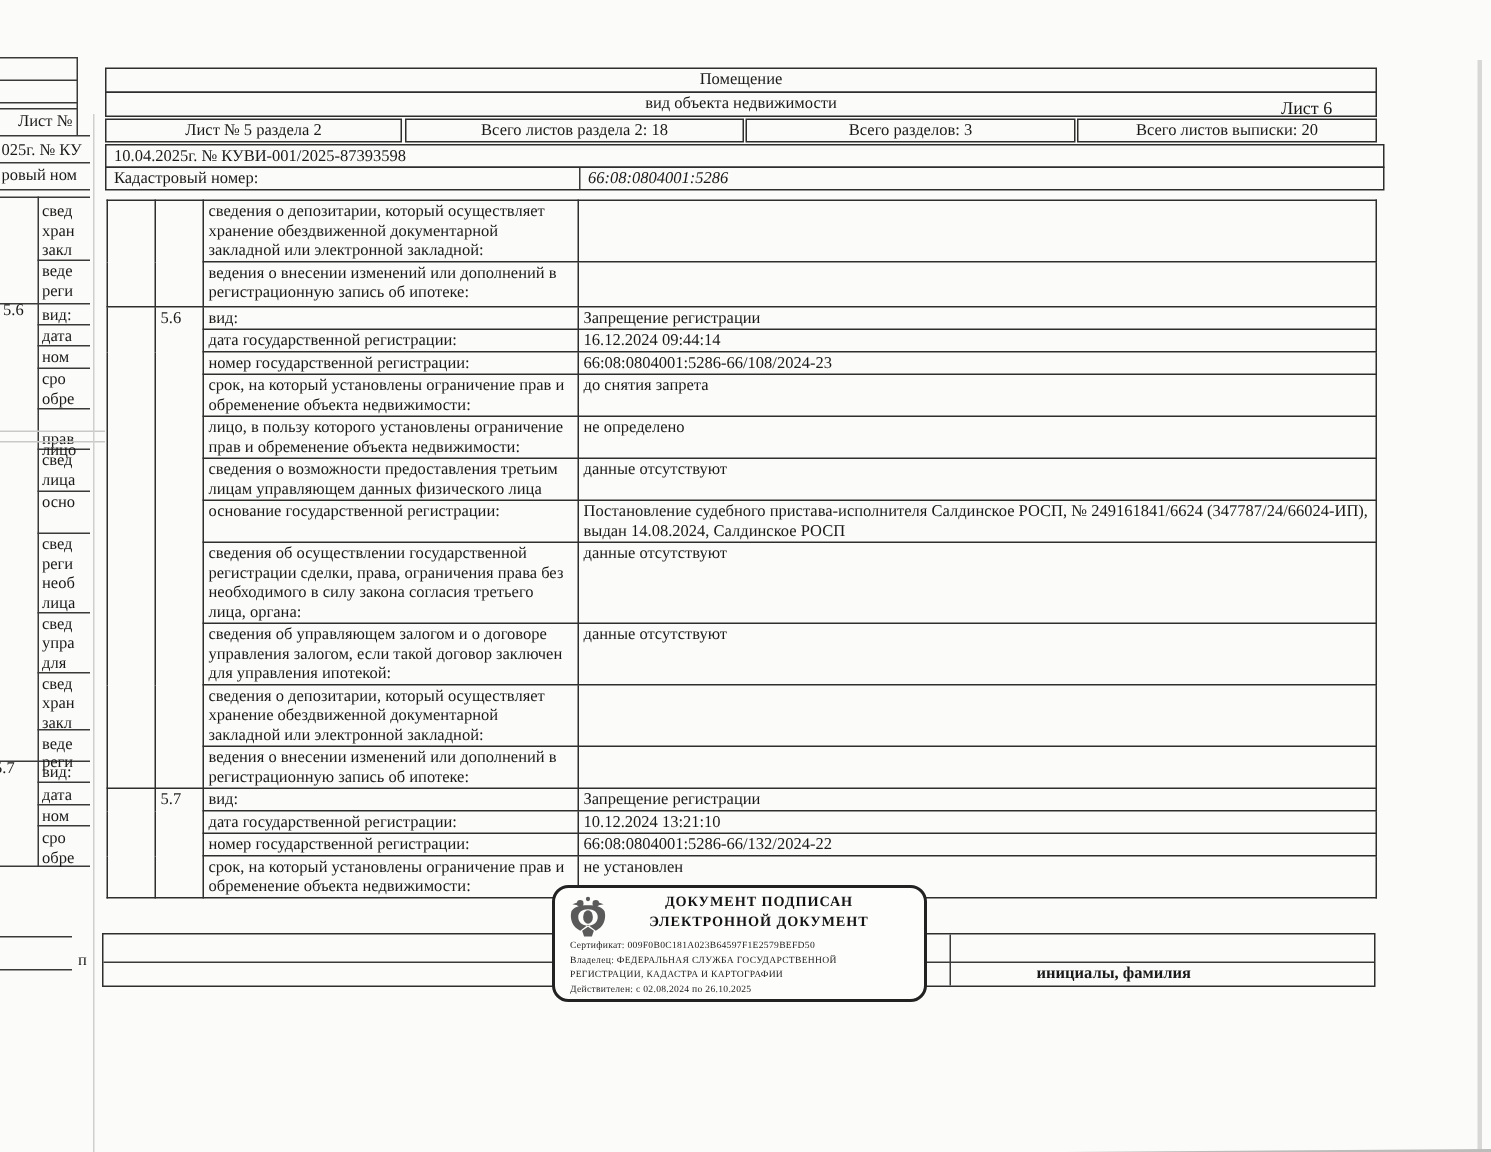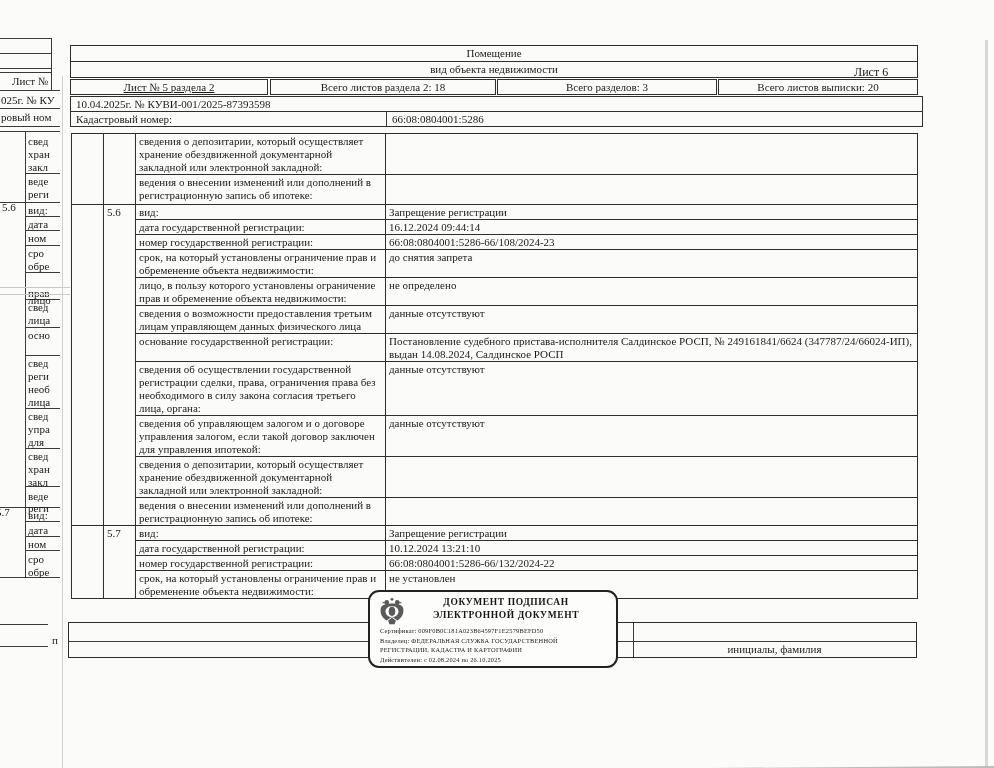--- a/index.html
+++ b/index.html
@@ -130,40 +130,40 @@
 
 <div class="abs" style="left:854px;top:26px;font-size:12px;">Лист 6</div>
 
 <div class="hbox" style="left:70px;top:45px;width:846px;height:15px;">
   <span>Помещение</span>
 </div>
 <div class="hbox" style="left:70px;top:61px;width:846px;height:15px;">
   <span>вид объекта недвижимости</span>
 </div>
 
-<div class="hbox" style="left:70px;top:79px;width:196px;height:14px;text-decoration:underline;">
+<div class="hbox" style="left:70px;top:79px;width:196px;height:14px;">
   <span>Лист № 5 раздела 2</span>
 </div>
 <div class="hbox" style="left:270px;top:79px;width:224px;height:14px;">
   <span>Всего листов раздела 2: 18</span>
 </div>
 <div class="hbox" style="left:497px;top:79px;width:218px;height:14px;">
   <span>Всего разделов: 3</span>
 </div>
 <div class="hbox" style="left:718px;top:79px;width:198px;height:14px;">
   <span>Всего листов выписки: 20</span>
 </div>
 
 <div class="hbox left" style="left:70px;top:96px;width:846px;height:14px;">
   <span>10.04.2025г. № КУВИ-001/2025-87393598</span>
 </div>
 <div class="hbox left" style="left:70px;top:111px;width:846px;height:14px;">
   <span>Кадастровый номер:</span>
   <i class="ln" style="left:315px;top:0;width:1px;height:14px;"></i>
-  <span style="position:absolute;left:321px;">66:08:0804001:5286</span>
+  <span style="position:absolute;left:321px;font-style:italic;">66:08:0804001:5286</span>
 </div>
 
 <table class="main">
   <colgroup>
       <col style="width:32px">
       <col style="width:32px">
       <col style="width:250px">
       <col style="width:532px">
     </colgroup>
   <tbody>
@@ -241,21 +241,21 @@
     <td class="lbl">срок, на который установлены ограничение прав и обременение объекта недвижимости:</td>
     <td>не установлен</td>
   </tr>
 </tbody>
   </table>
 
 <div id="sig-box">
   <i class="ln" style="left:0;top:18px;width:847px;height:1px;"></i>
   <i class="ln" style="left:327px;top:0;width:1px;height:34px;"></i>
   <i class="ln" style="left:564px;top:0;width:1px;height:34px;"></i>
-  <div class="cap" style="left:564px;width:283px;">
+  <div class="cap" style="left:532px;width:283px;font-weight:bold;">
     <span>инициалы, фамилия</span>
   </div>
 </div>
 
 <div id="stamp">
   <svg id="eagle" width="26" height="30" viewBox="0 0 40 46">
     <g fill="#5a5a5a">
       <circle cx="20" cy="3.5" r="2.2"></circle>
       <circle cx="12" cy="8" r="3.4"></circle>
         <circle cx="28" cy="8" r="3.4"></circle>

